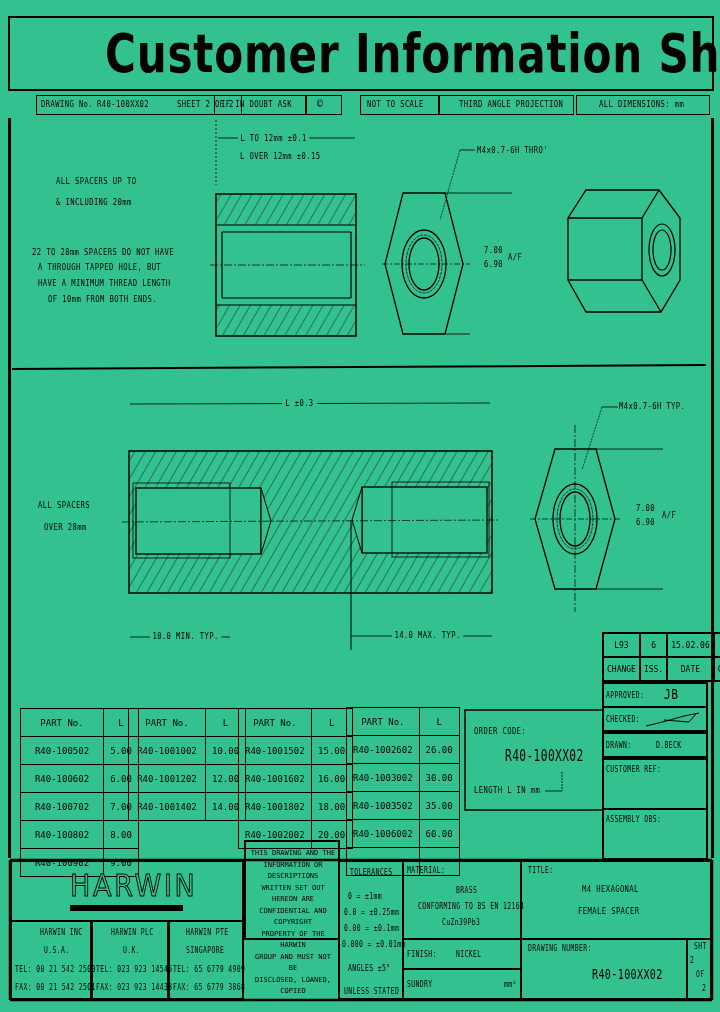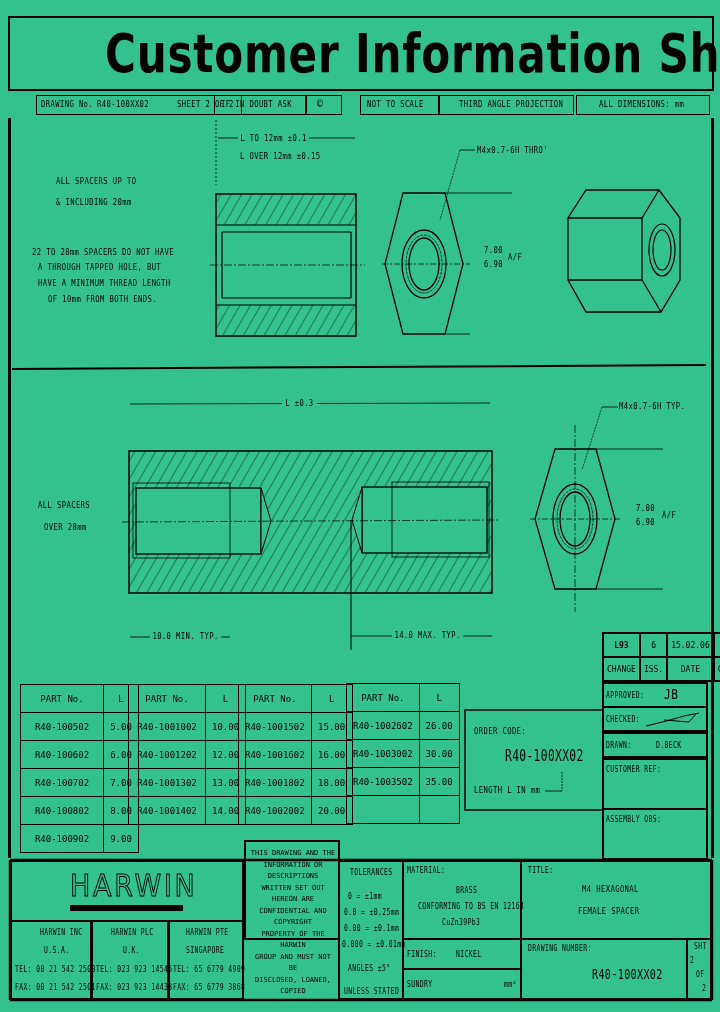--- a/index.html
+++ b/index.html
@@ -16,21 +16,21 @@
   }
   .title-main span {
     position: absolute; left: 95px; top: 4px; font-family: "DejaVu Sans", sans-serif;
     font-size: 54px; font-weight: bold; letter-spacing: 1px; transform: scaleX(0.78); transform-origin: left top;
     white-space: nowrap;
   }
   .hdr-cell { position: absolute; top: 95px; height: 20px; border: 1.5px solid #000; box-sizing: border-box; }
   .hdr-cell .lbl { top: 3px; left: 6px; font-size: 9px; }
   .frame { position: absolute; left: 8px; top: 118px; width: 706px; height: 740px; border-left: 3px solid #000; border-right: 3px solid #000; box-sizing: border-box; }
   svg { position: absolute; left: 0; top: 0; }
-  table.parts { position: absolute; border-collapse: collapse; font-size: 9px; }
+  table.parts { position: absolute; border-collapse: collapse; font-size: 9px; margin-top: 24px; }
   table.parts td { border: 1.5px solid #000; height: 27px; padding: 0 6px; text-align: center; white-space: nowrap; }
   .small { font-size: 8px; }
   .rev td { border: 2px solid #000; text-align: center; font-size: 8px; padding: 0 3px; height: 22px; }
 </style>
 </head>
 <body>
 
 <div class="title-main">
   <span>Customer Information Sheet</span>
 </div>
@@ -202,24 +202,20 @@
       </tr>
   <tr>
         <td>R40-1001002</td>
         <td>10.00</td>
       </tr>
   <tr>
         <td>R40-1001202</td>
         <td>12.00</td>
       </tr>
   <tr>
-        <td>R40-1001302</td>
-        <td>13.00</td>
-      </tr>
-  <tr>
         <td>R40-1001402</td>
         <td>14.00</td>
       </tr>
 </tbody>
   </table>
 <table class="parts" style="left:238px;top:684px;">
   <tbody>
       <tr>
         <td style="width:52px;">PART No.</td>
         <td style="width:28px;">L</td>
@@ -252,36 +248,40 @@
         <td>R40-1002602</td>
         <td>26.00</td>
       </tr>
   <tr>
         <td>R40-1003002</td>
         <td>30.00</td>
       </tr>
   <tr>
         <td>R40-1003502</td>
         <td>35.00</td>
+      </tr>
+  <tr>
+        <td>R40-1006002</td>
+        <td>60.00</td>
       </tr>
   <tr>
         <td></td>
         <td></td>
       </tr>
 </tbody>
   </table>
 
 <div class="lbl" style="left:474px;top:726px;">ORDER CODE:</div>
 <div class="lbl" style="left:505px;top:747px;font-size:15px;transform:scaleX(0.75);">R40-100XX02</div>
 <div class="lbl" style="left:474px;top:785px;">LENGTH L IN mm</div>
 
 <table class="rev" style="position:absolute;left:602px;top:632px;border-collapse:collapse;">
   <tbody>
       <tr>
-    <td style="width:14px;font-weight:bold;">L93</td>
+    <td style="width:14px;">L93</td>
     <td style="width:8px;">6</td>
     <td style="width:26px;">15.02.06</td>
     <td style="width:20px;">9572</td>
   </tr>
   <tr>
     <td>CHANGE</td>
     <td>ISS.</td>
     <td>DATE</td>
     <td>C.NOTE</td>
   </tr>

